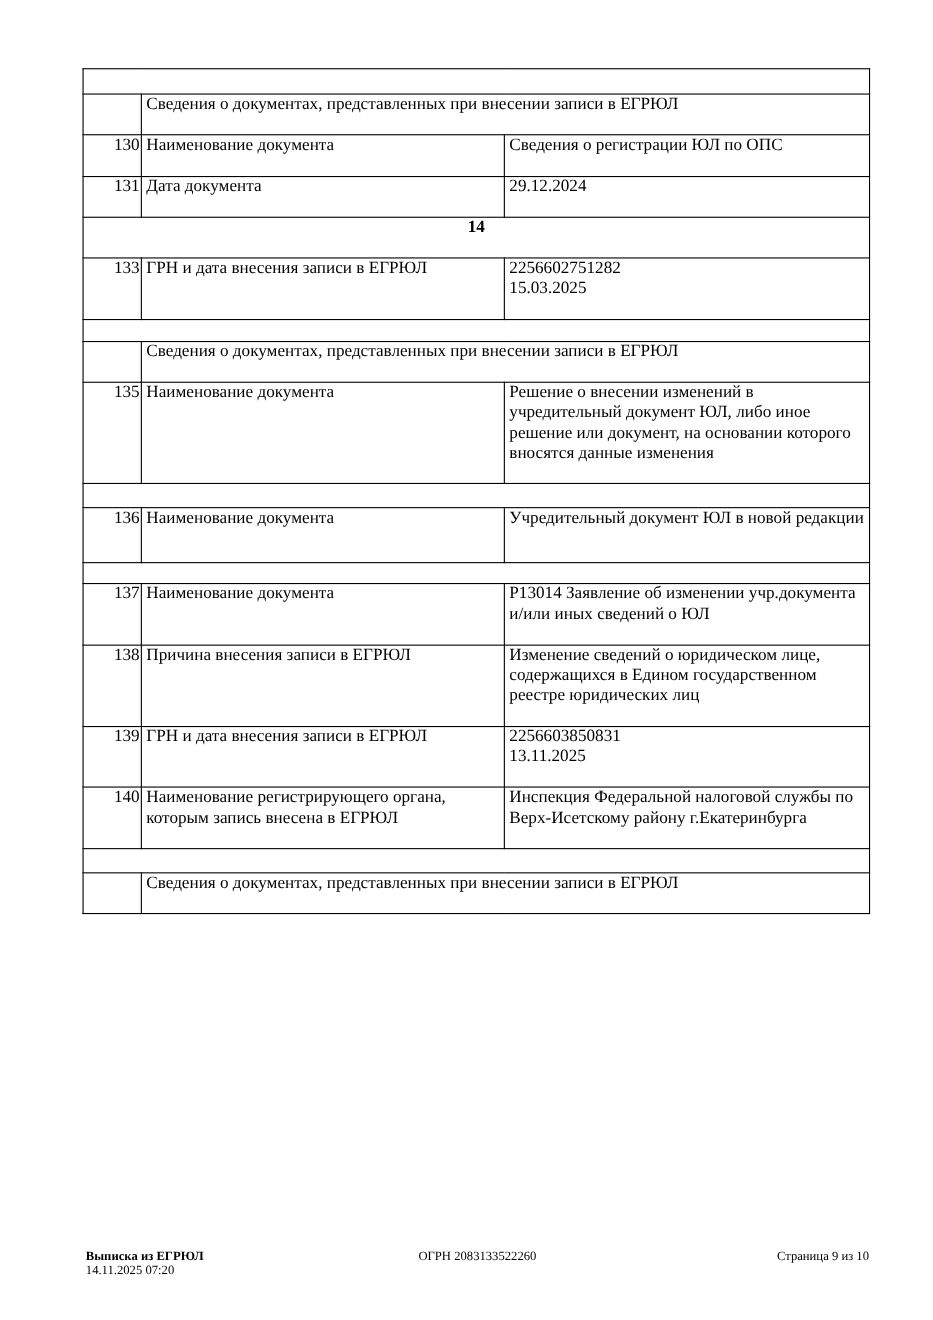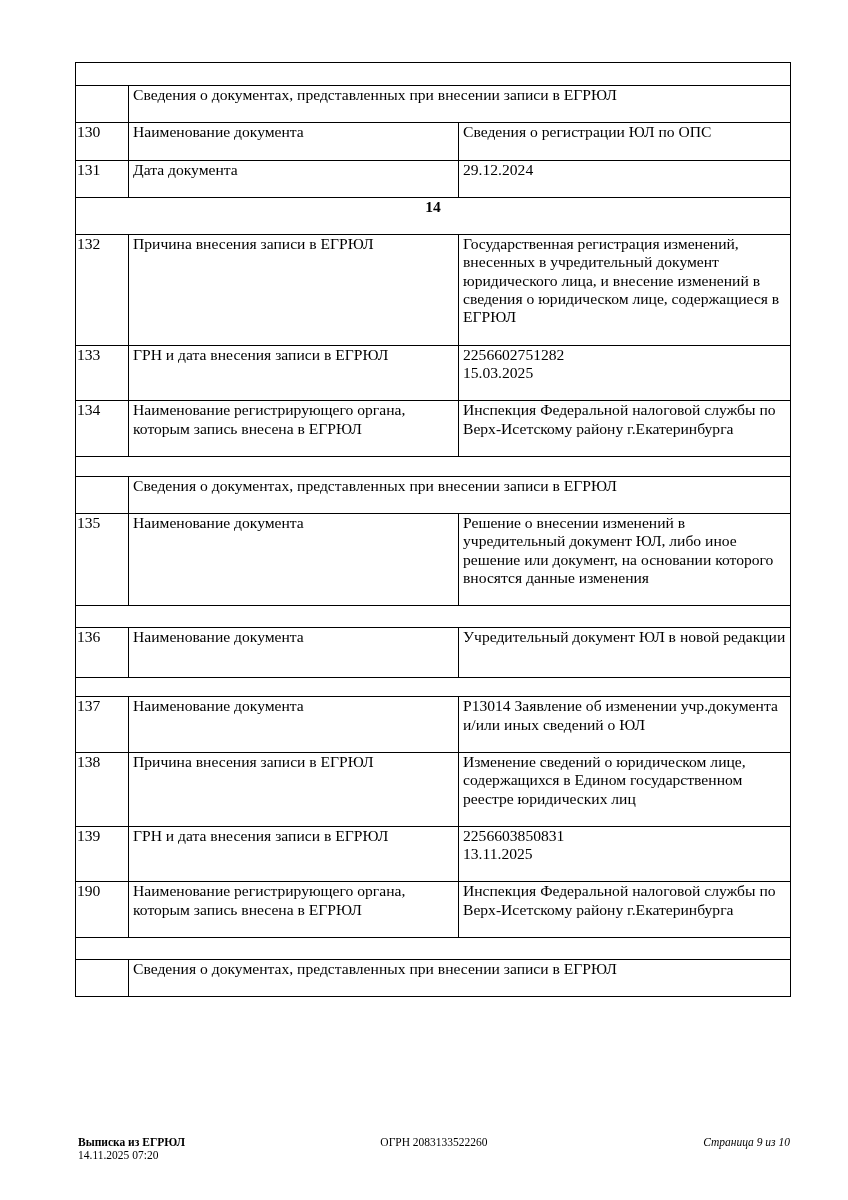--- a/index.html
+++ b/index.html
@@ -25,21 +25,21 @@
   }
   .doc-table td {
     border: 1.5px solid #000000;
     vertical-align: top;
     padding: 0px 4px 18px 4px;
     font-size: 15.6px;
     line-height: 18.3px;
     overflow: hidden;
   }
   td.c-num {
-    text-align: left;
+    text-align: right;
     padding-left: 1px;
     padding-right: 1px;
   }
   td.c-val {
     white-space: pre-line;
   }
   td.c-section {
     text-align: center;
     font-weight: bold;
   }
@@ -49,21 +49,21 @@
     right: 58px;
     top: 1136px;
     display: flex;
     align-items: flex-start;
     font-size: 11.5px;
     line-height: 13px;
   }
   .footer-left { flex: 1; text-align: left; }
   .footer-left .doc-type { font-weight: bold; }
   .footer-center { flex: 1; text-align: center; }
-  .footer-right { flex: 1; text-align: right; font-style: italic; }
+  .footer-right { flex: 1; text-align: right; }
 </style>
 </head>
 <body>
 
 <table class="doc-table">
   <colgroup>
     <col style="width:53px">
     <col style="width:330px">
     <col style="width:332px">
   </colgroup>
@@ -87,38 +87,28 @@
   <tr style="height:22px">
     <td class="c-num">131</td>
     <td>Дата документа</td>
     <td class="c-val">29.12.2024</td>
   </tr>
 
   <tr style="height:22px">
     <td colspan="3" class="c-section">14</td>
   </tr>
 
-  <tr style="height:92px">
-    <td class="c-num">132</td>
-    <td>Причина внесения записи в ЕГРЮЛ</td>
-    <td class="c-val">Государственная регистрация изменений, внесенных в учредительный документ юридического лица, и внесение изменений в сведения о юридическом лице, содержащиеся в ЕГРЮЛ</td>
-  </tr>
 
   <tr style="height:42px">
     <td class="c-num">133</td>
     <td>ГРН и дата внесения записи в ЕГРЮЛ</td>
     <td class="c-val">2256602751282
 15.03.2025</td>
   </tr>
 
-  <tr style="height:42px">
-    <td class="c-num">134</td>
-    <td>Наименование регистрирующего органа, которым запись внесена в ЕГРЮЛ</td>
-    <td class="c-val">Инспекция Федеральной налоговой службы по Верх-Исетскому району г.Екатеринбурга</td>
-  </tr>
 
   <tr style="height:20px">
     <td colspan="3"></td>
   </tr>
 
   <tr style="height:22px">
     <td class="c-num"></td>
     <td colspan="2">Сведения о документах, представленных при внесении записи в ЕГРЮЛ</td>
   </tr>
 
@@ -156,21 +146,21 @@
   </tr>
 
   <tr style="height:38px">
     <td class="c-num">139</td>
     <td>ГРН и дата внесения записи в ЕГРЮЛ</td>
     <td class="c-val">2256603850831
 13.11.2025</td>
   </tr>
 
   <tr style="height:38px">
-    <td class="c-num">190</td>
+    <td class="c-num">140</td>
     <td>Наименование регистрирующего органа, которым запись внесена в ЕГРЮЛ</td>
     <td class="c-val">Инспекция Федеральной налоговой службы по Верх-Исетскому району г.Екатеринбурга</td>
   </tr>
 
   <tr style="height:22px">
     <td colspan="3"></td>
   </tr>
 
   <tr style="height:27px">
     <td class="c-num"></td>

